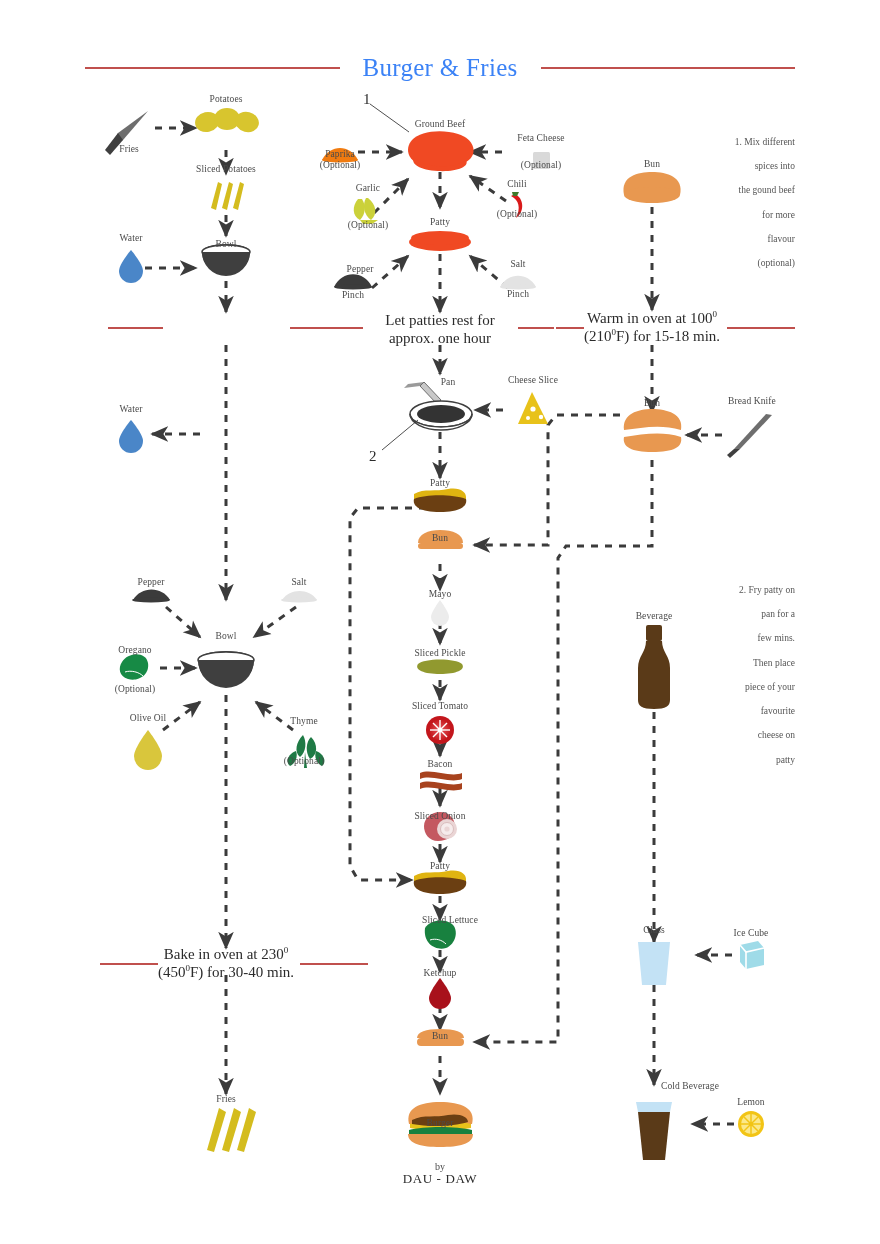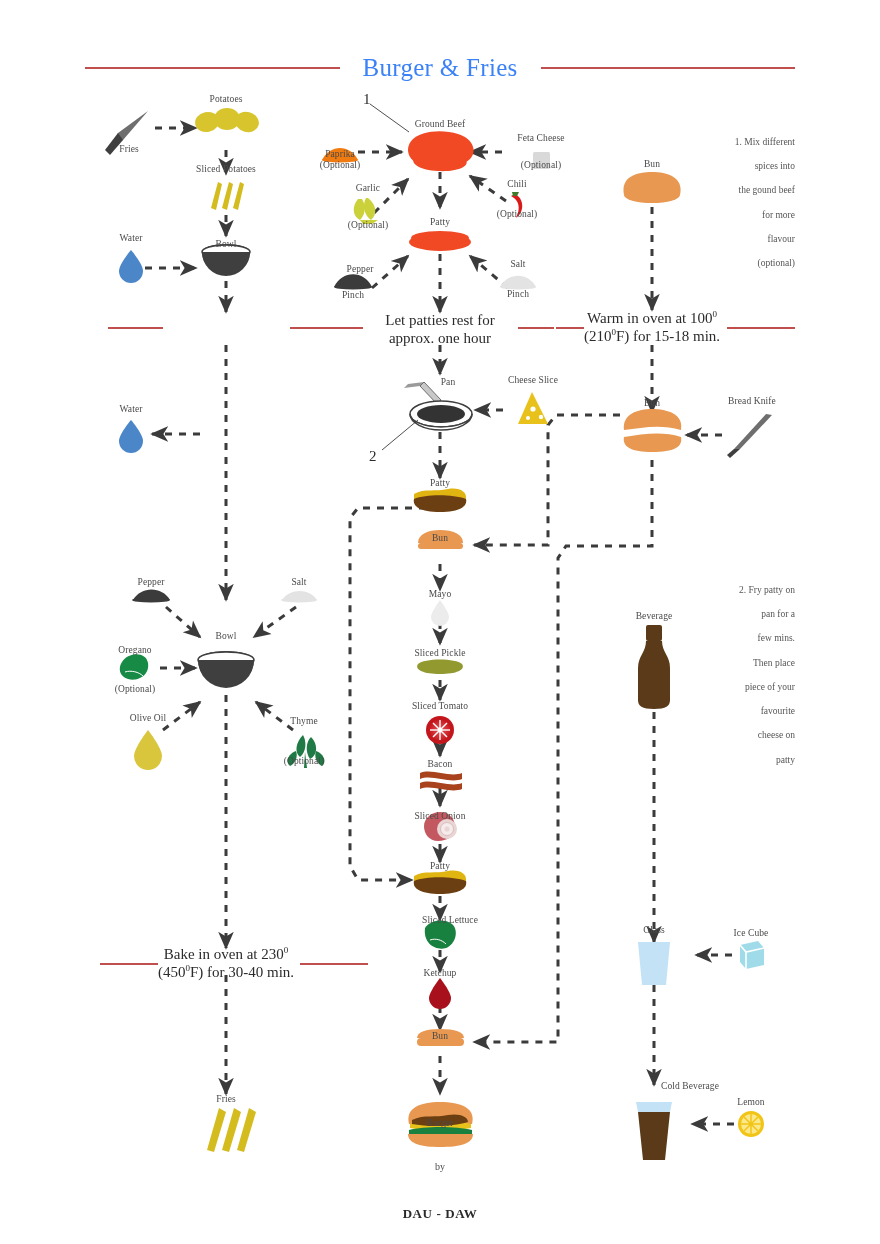--- a/index.html
+++ b/index.html
@@ -19,21 +19,21 @@
         line-height:1.22;transform:translateX(-50%);white-space:nowrap;}
   .band sup{font-size:9px;vertical-align:super;}
 
   .note{position:absolute;font-size:9.5px;color:#555;text-align:right;
         line-height:2.55;white-space:nowrap;}
 
   .num{position:absolute;font-size:15px;color:#2b2b2b;}
   .by{position:absolute;left:440px;transform:translateX(-50%);text-align:center;
       font-size:10px;color:#4a4a4a;}
   .sig{position:absolute;left:440px;transform:translateX(-50%);text-align:center;
-       font-size:13px;color:#2b2b2b;letter-spacing:.6px;font-weight:bold;margin-top:35px;}
+       font-size:13px;color:#2b2b2b;letter-spacing:.6px;font-weight:normal;}
 </style>
 </head>
 <body>
 
 <div class="stage">
 
   <div class="rule" style="left: 85px; top: 67px; width: 255px; background: rgb(192, 80, 77);"></div>
   <div class="title">Burger &amp; Fries</div>
   <div class="rule" style="left: 541px; top: 67px; width: 254px; background: rgb(192, 80, 77);"></div>
 

